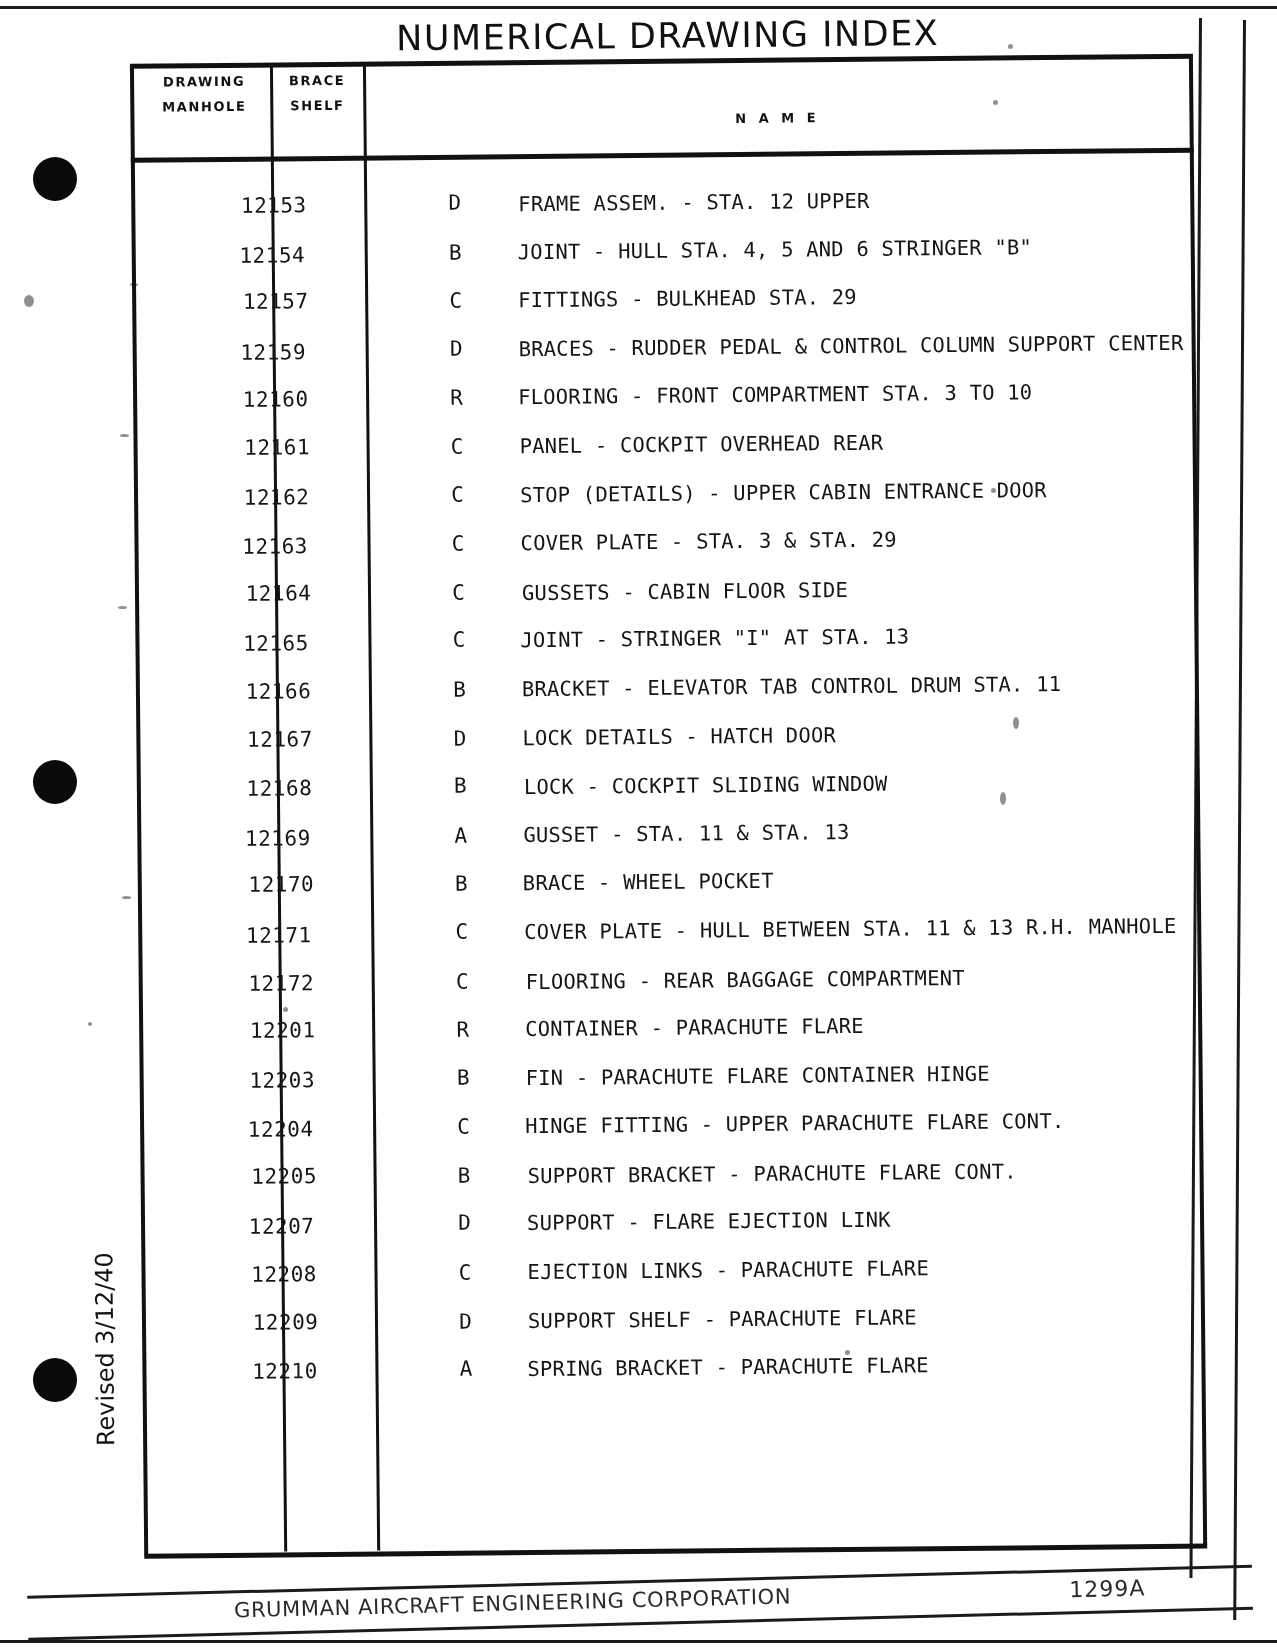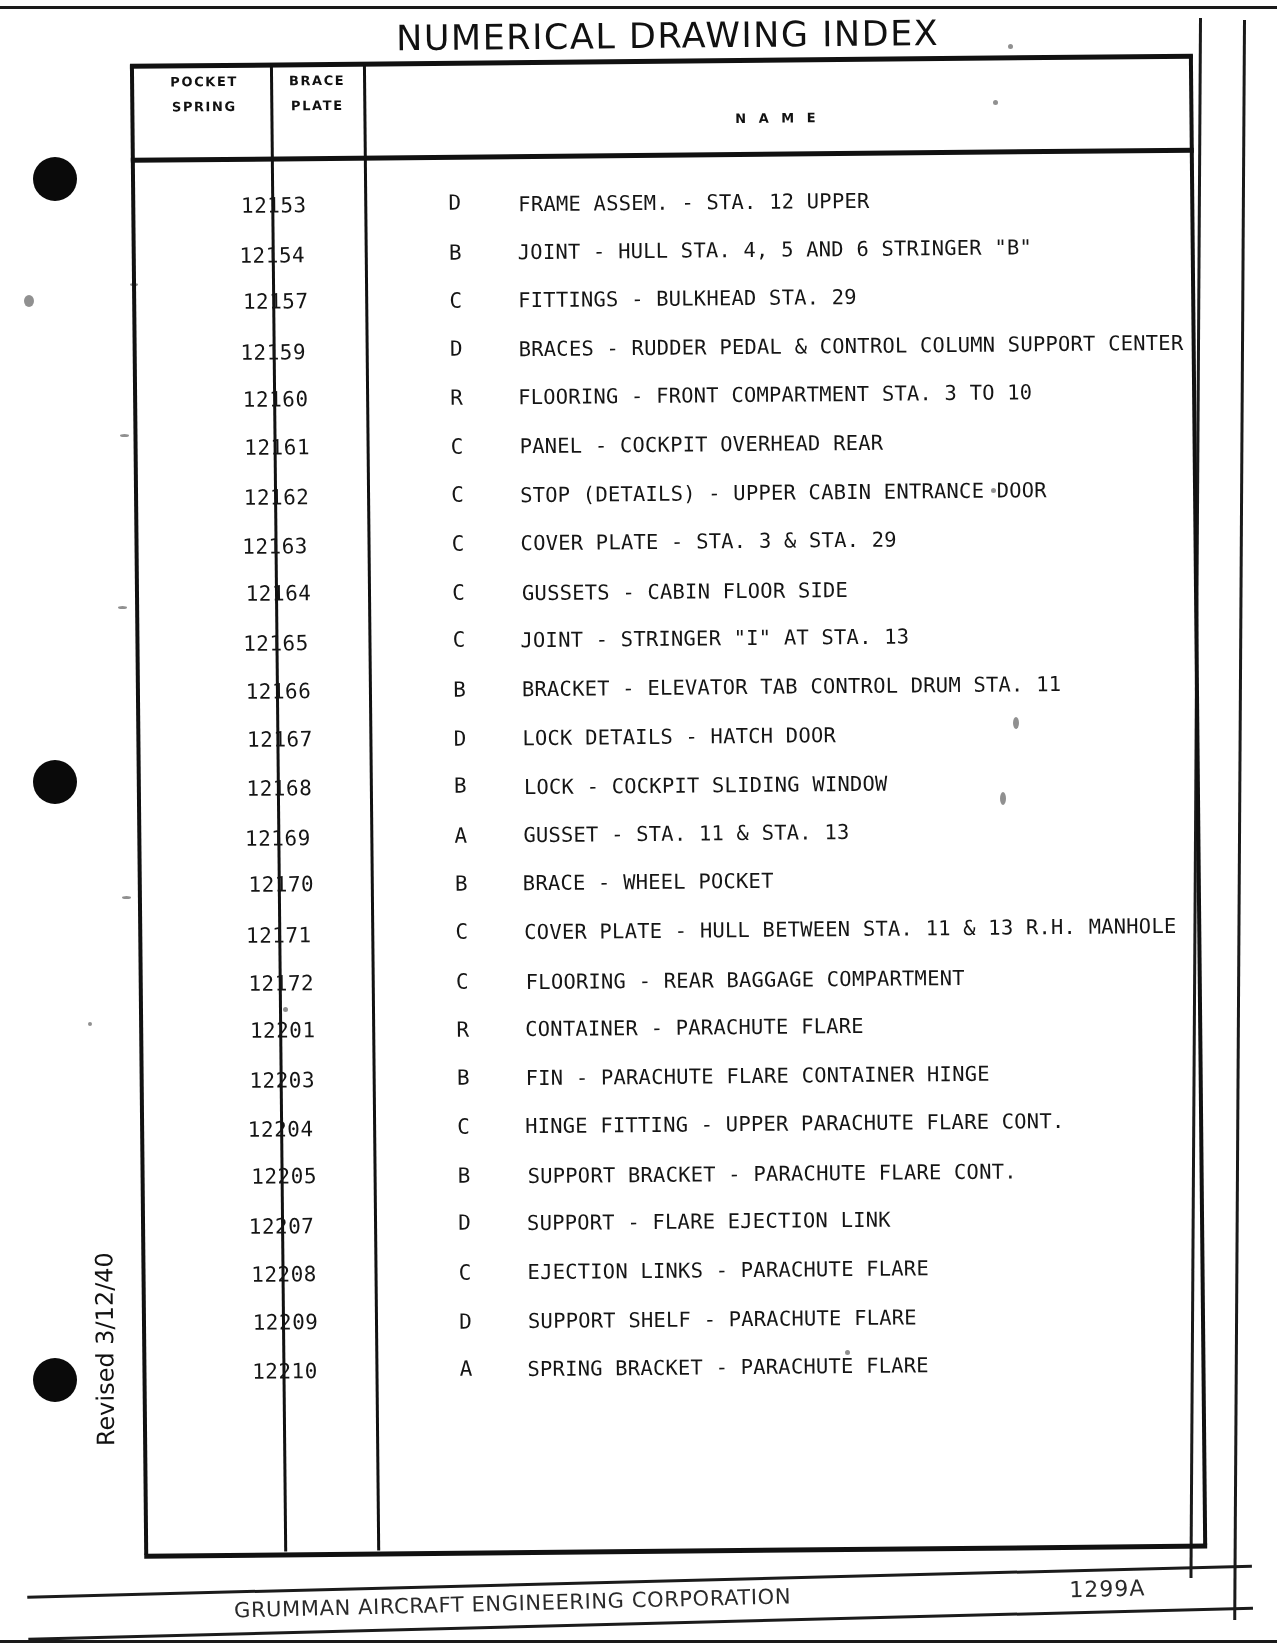--- a/index.html
+++ b/index.html
@@ -255,26 +255,26 @@
     <div id="title">NUMERICAL DRAWING INDEX</div>
 
     <div id="frame"></div>
     <div class="hline thick h-top"></div>
     <div class="hline thick h-headsep"></div>
     <div class="hline thick h-bottom"></div>
     <div class="vline v-col1"></div>
     <div class="vline v-col2"></div>
 
     <div class="colhead" id="head-drawing">
-      <div>POCKET</div>
-      <div>SPRING</div>
+      <div>DRAWING</div>
+      <div>MANHOLE</div>
     </div>
     <div class="colhead" id="head-size">
       <div>BRACE</div>
-      <div>PLATE</div>
+      <div>SHELF</div>
     </div>
     <div class="colhead" id="head-name">N A M E</div>
 
     <div id="rows">
         <div class="row">
           <div class="cell-num">12153</div>
           <div class="cell-size">D</div>
           <div class="cell-name">FRAME ASSEM. - STA. 12 UPPER</div>
         </div>
         <div class="row">

